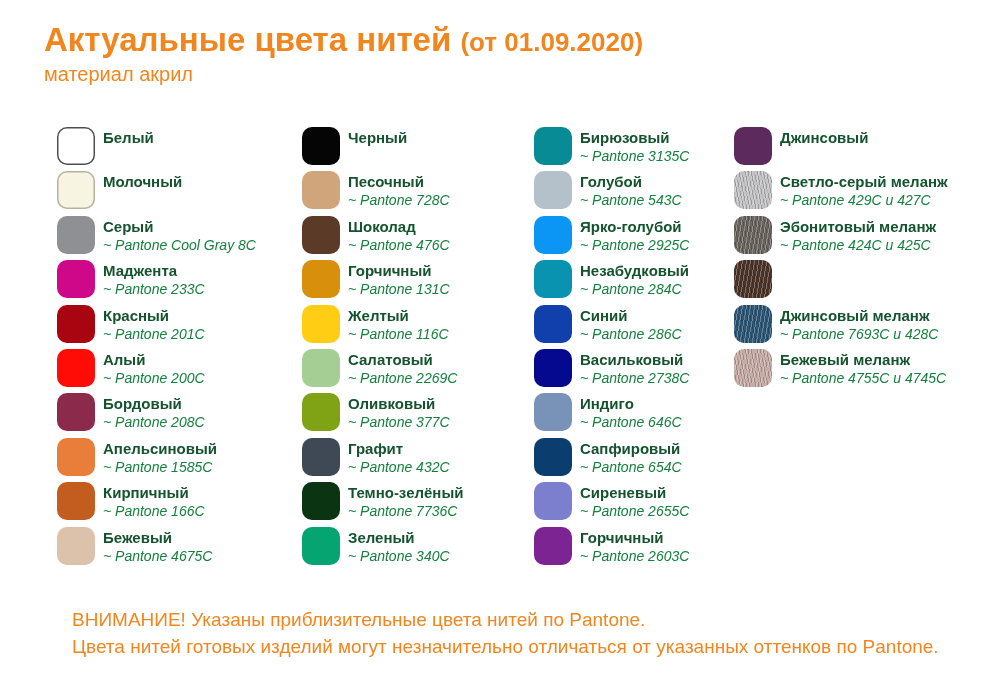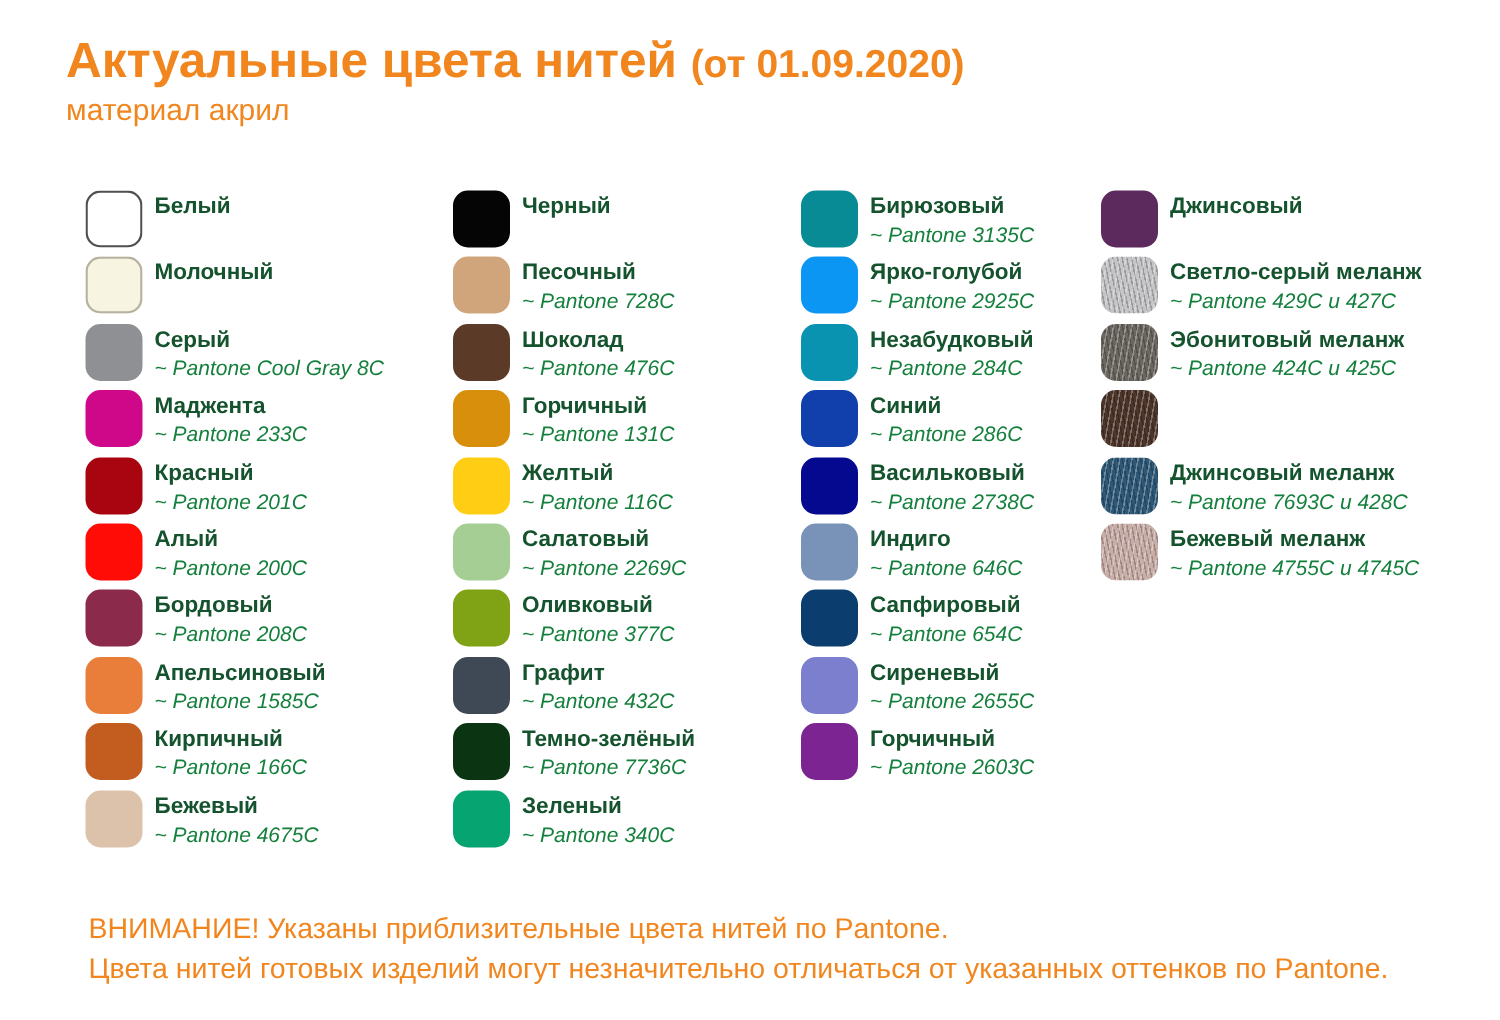--- a/index.html
+++ b/index.html
@@ -39,21 +39,21 @@
   .cname{
     font-size:15px;font-weight:bold;color:#14532d;
     line-height:18px;white-space:nowrap;
   }
   .pantone{
     font-size:14px;font-style:italic;color:#15803d;
     line-height:19px;white-space:nowrap;
   }
   
   .footer{
-    position:absolute;left:59px;top:606px;
+    position:absolute;left:72px;top:606px;
     color:#F1861F;font-size:19px;line-height:27px;
   }
 </style>
 </head>
 <body>
 
 <div class="page">
 
   <div class="title-block">
     <div class="title-line"><span class="title-main">Актуальные цвета нитей </span><span class="title-date">(от 01.09.2020)</span></div>
@@ -204,20 +204,27 @@
       </div>
       <div class="col">
         <div class="item">
           <div class="swatch" style="background-color: rgb(9, 139, 149);"></div>
           <div class="labels">
             <div class="cname">Бирюзовый</div>
             <div class="pantone">~ Pantone 3135C</div>
           </div>
         </div>
         <div class="item">
+          <div class="swatch" style="background-color: rgb(180, 192, 202);"></div>
+          <div class="labels">
+            <div class="cname">Голубой</div>
+            <div class="pantone">~ Pantone 543C</div>
+          </div>
+        </div>
+        <div class="item">
           <div class="swatch" style="background-color: rgb(12, 150, 243);"></div>
           <div class="labels">
             <div class="cname">Ярко-голубой</div>
             <div class="pantone">~ Pantone 2925C</div>
           </div>
         </div>
         <div class="item">
           <div class="swatch" style="background-color: rgb(10, 146, 177);"></div>
           <div class="labels">
             <div class="cname">Незабудковый</div>

